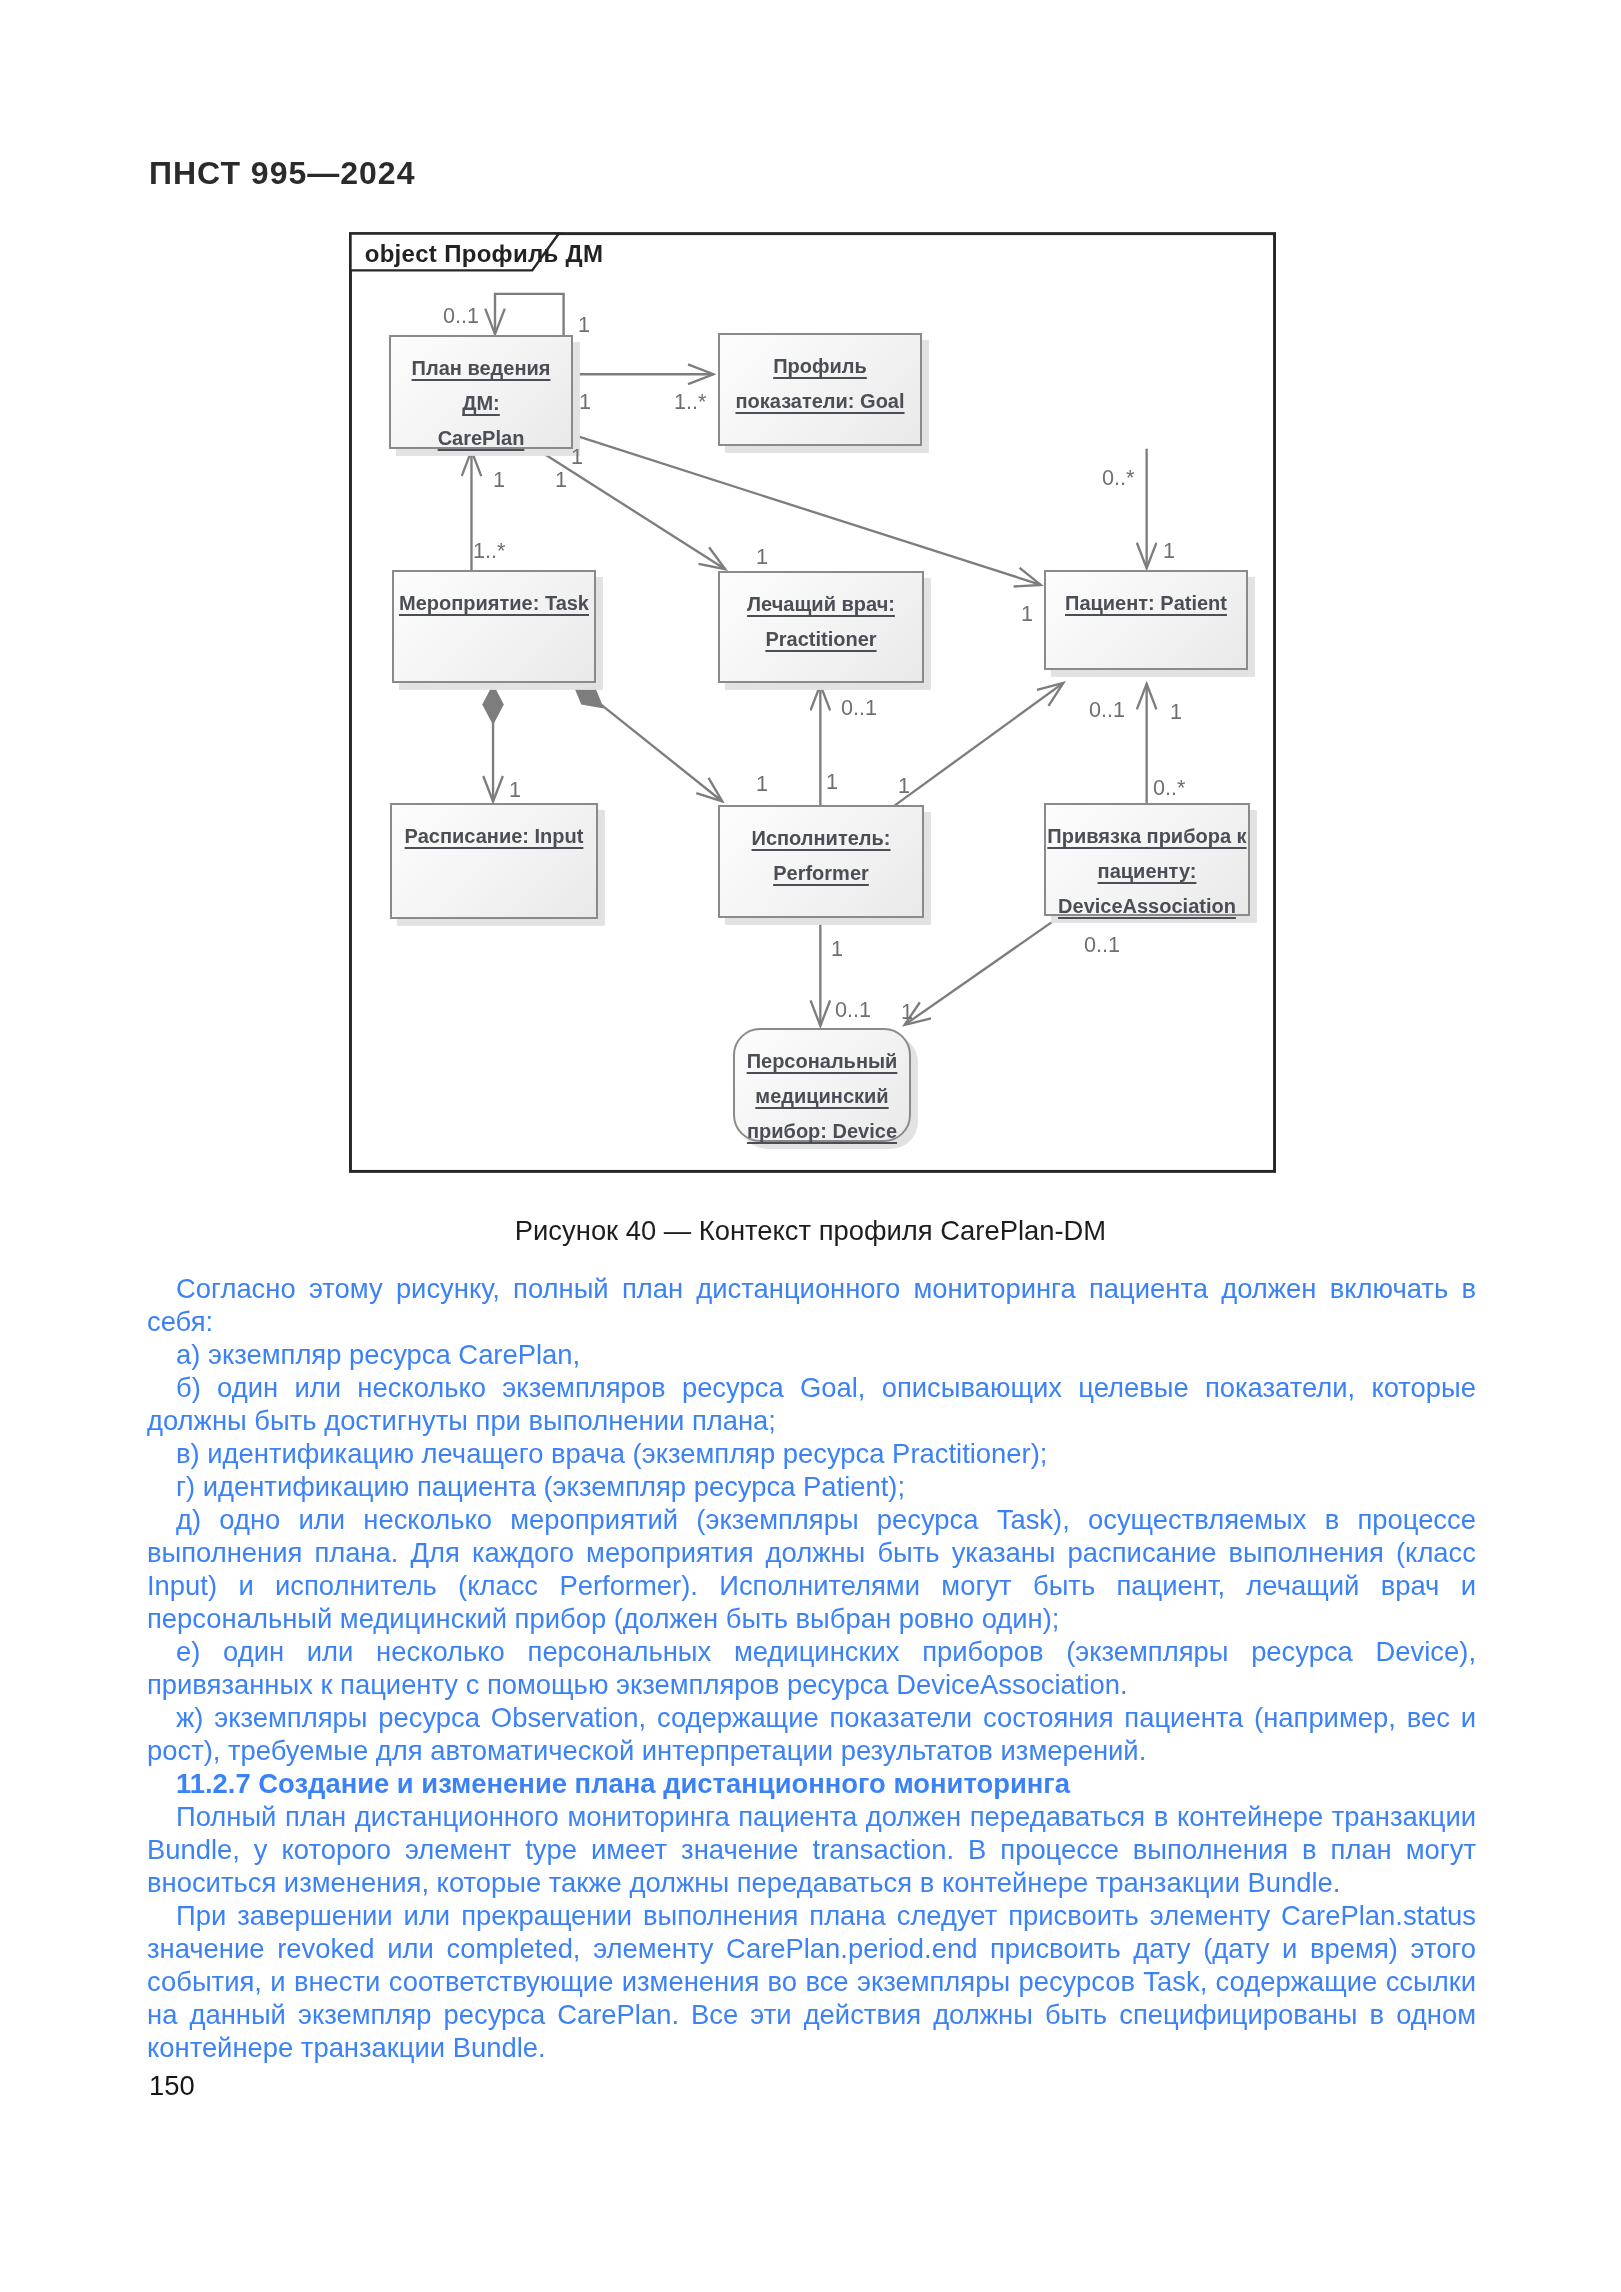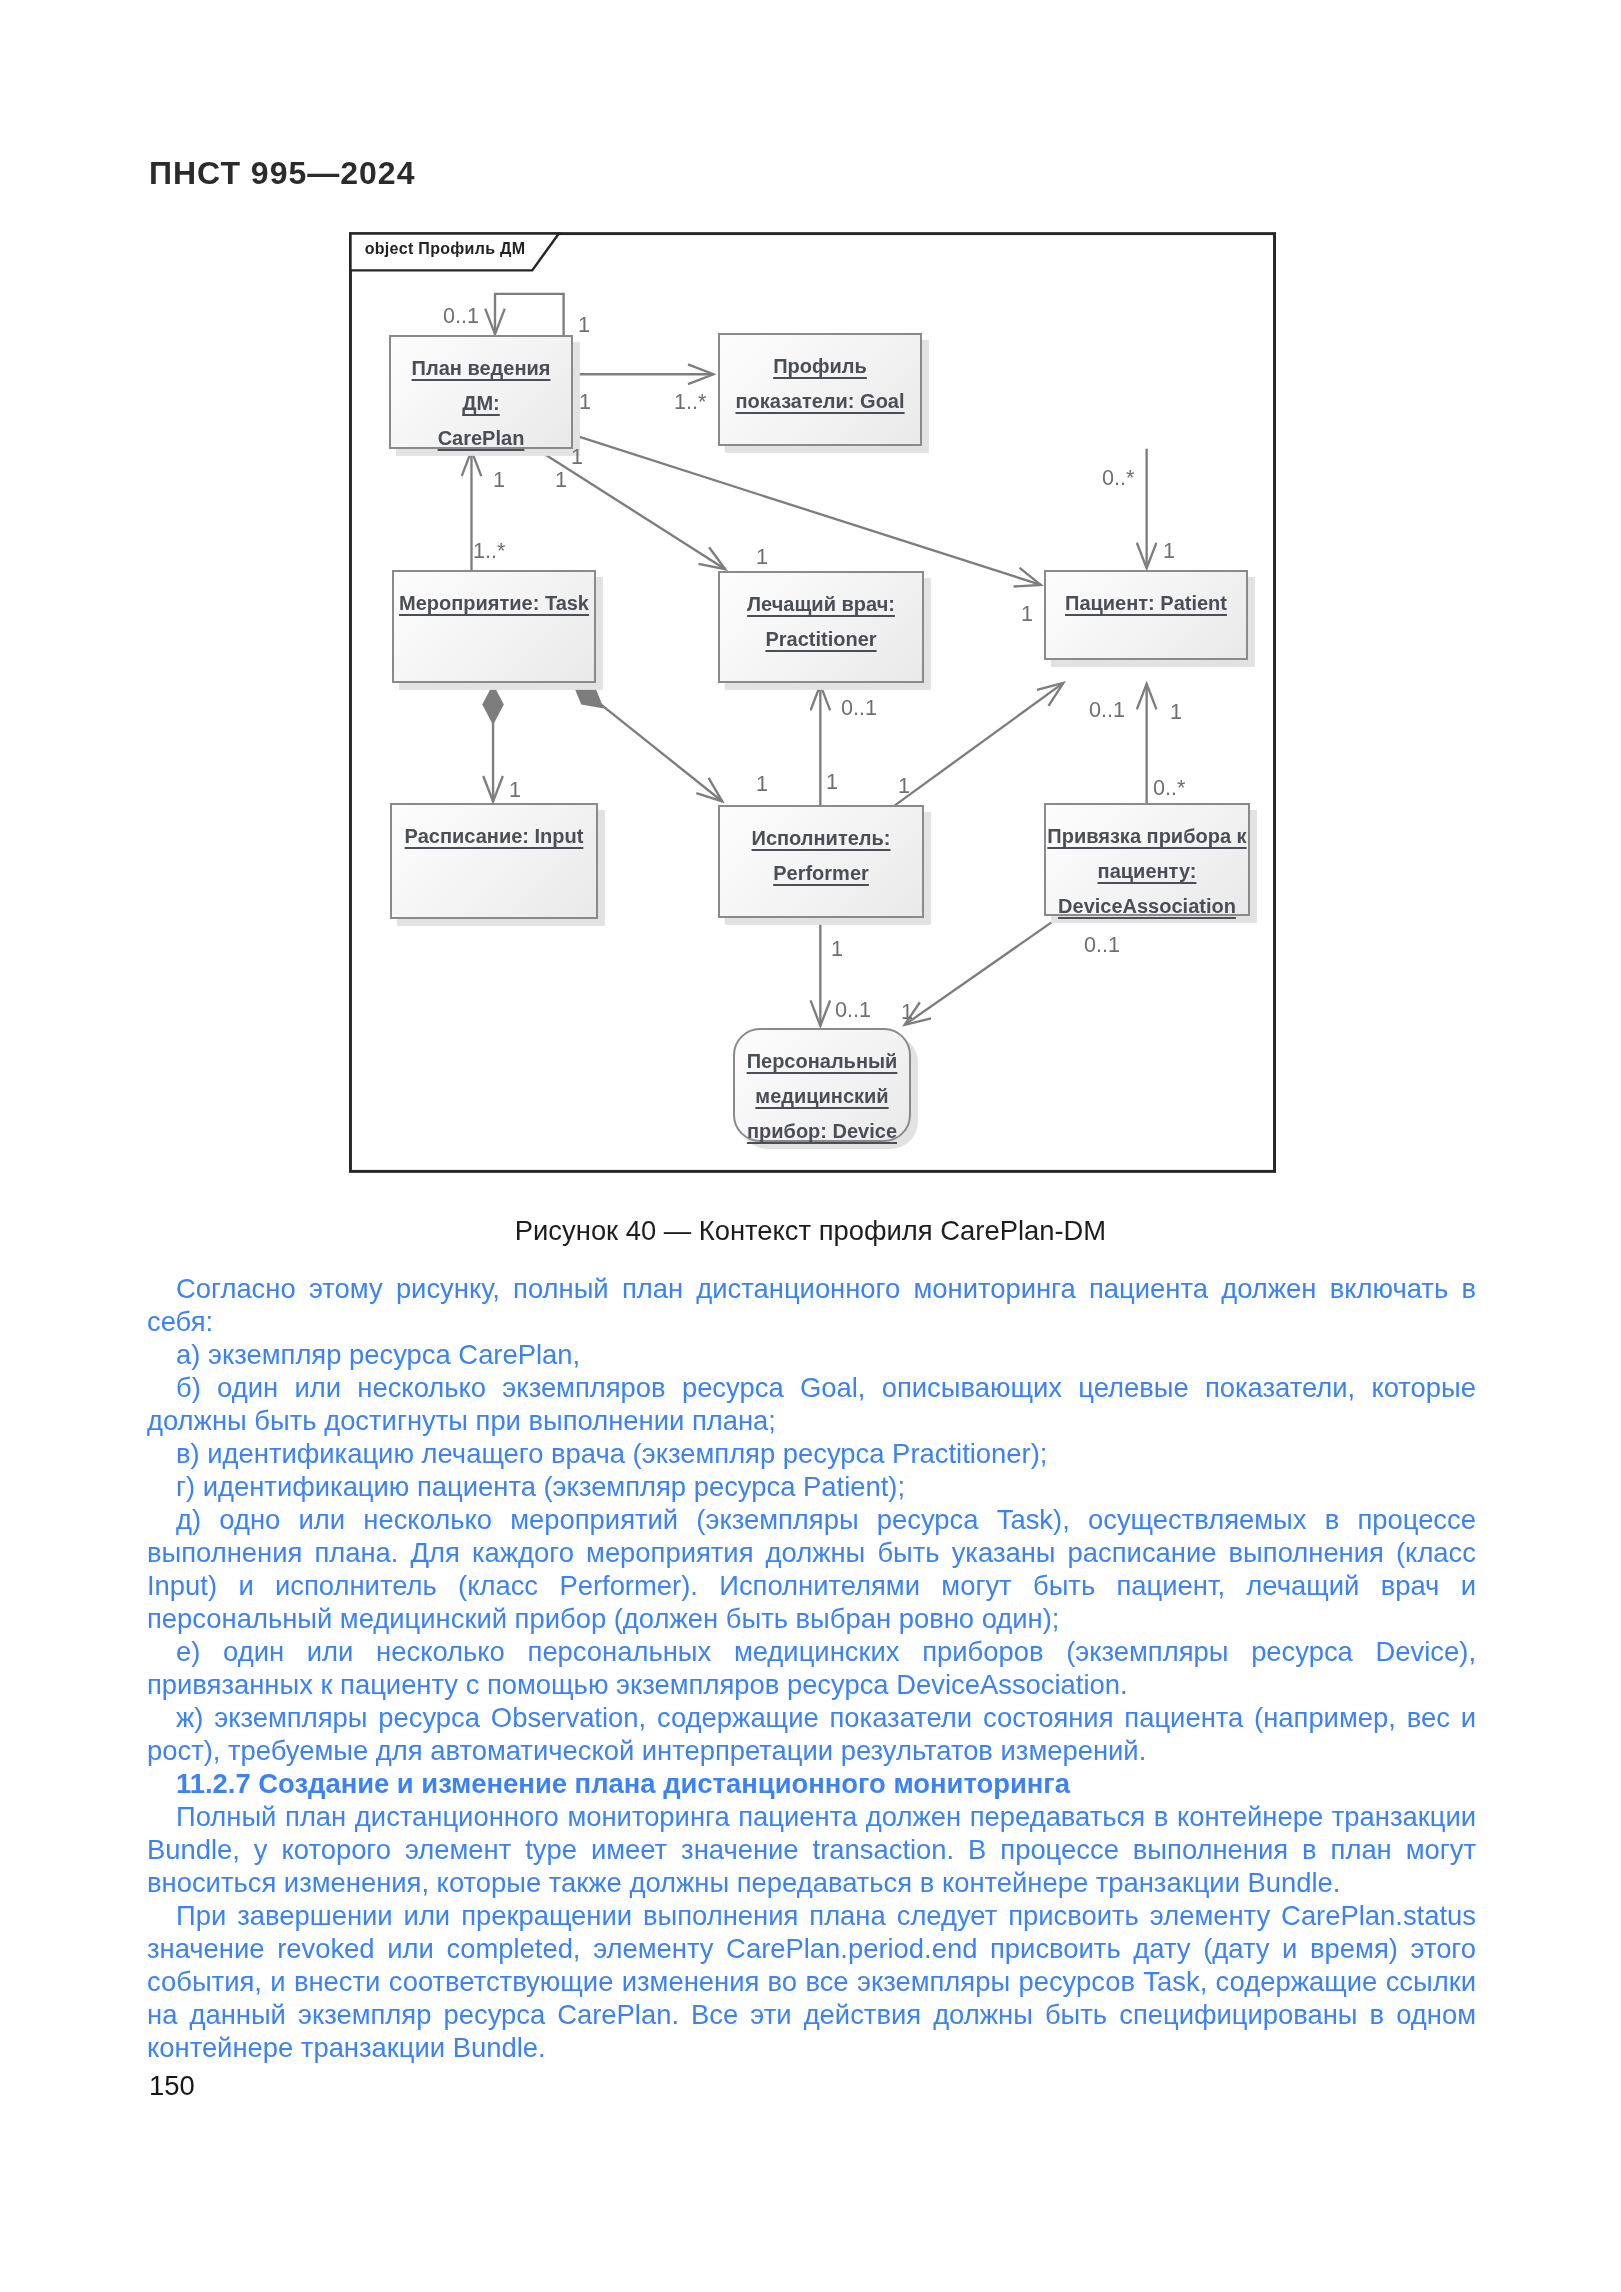--- a/index.html
+++ b/index.html
@@ -10,21 +10,21 @@
   }
   .header {
     position:absolute; left:149px; top:155px;
     font-size:32px; font-weight:bold; color:#2b2b2b; letter-spacing:1px;
   }
   .frame {
     position:absolute; left:349px; top:232px; width:927px; height:941px;
   }
   .frame svg.wires { position:absolute; left:0; top:0; }
   .tab-label {
-    position:absolute; left:15.7px; top:7.8px; font-size:16px; font-weight:bold;
+    position:absolute; left:15.7px; top:7.8px; font-size:24px; font-weight:bold;
     color:#222222; letter-spacing:0.3px; white-space:nowrap;
   }
   .uml-node {
     position:absolute; box-sizing:border-box;
     border:2.5px solid #8a8a8a;
     background:linear-gradient(135deg, #fdfdfd 0%, #f3f3f3 55%, #e9e9e9 100%);
     box-shadow:6.9px 6.9px 0 #e2e2e2;
     text-align:center; font-weight:bold; font-size:20px; line-height:35px;
     color:#4c4e56; padding-top:13.7px;
   }
@@ -89,21 +89,21 @@
         <div><span class="ln">Профиль</span></div>
         <div><span class="ln">показатели: Goal</span></div>
       </div>
       <div class="uml-node" style="left: 43px; top: 338px; width: 204px; height: 113px;">
         <div><span class="ln">Мероприятие: Task</span></div>
       </div>
       <div class="uml-node" style="left: 369px; top: 339px; width: 206px; height: 112px;">
         <div><span class="ln">Лечащий врач:</span></div>
         <div><span class="ln">Practitioner</span></div>
       </div>
-      <div class="uml-node" style="left: 695px; top: 338px; width: 204px; height: 90px;">
+      <div class="uml-node" style="left: 695px; top: 338px; width: 204px; height: 100px;">
         <div><span class="ln">Пациент: Patient</span></div>
       </div>
       <div class="uml-node" style="left: 41px; top: 571px; width: 208px; height: 116px;">
         <div><span class="ln">Расписание: Input</span></div>
       </div>
       <div class="uml-node" style="left: 369px; top: 573px; width: 206px; height: 113px;">
         <div><span class="ln">Исполнитель:</span></div>
         <div><span class="ln">Performer</span></div>
       </div>
       <div class="uml-node" style="left: 695px; top: 571px; width: 206px; height: 113px;">

